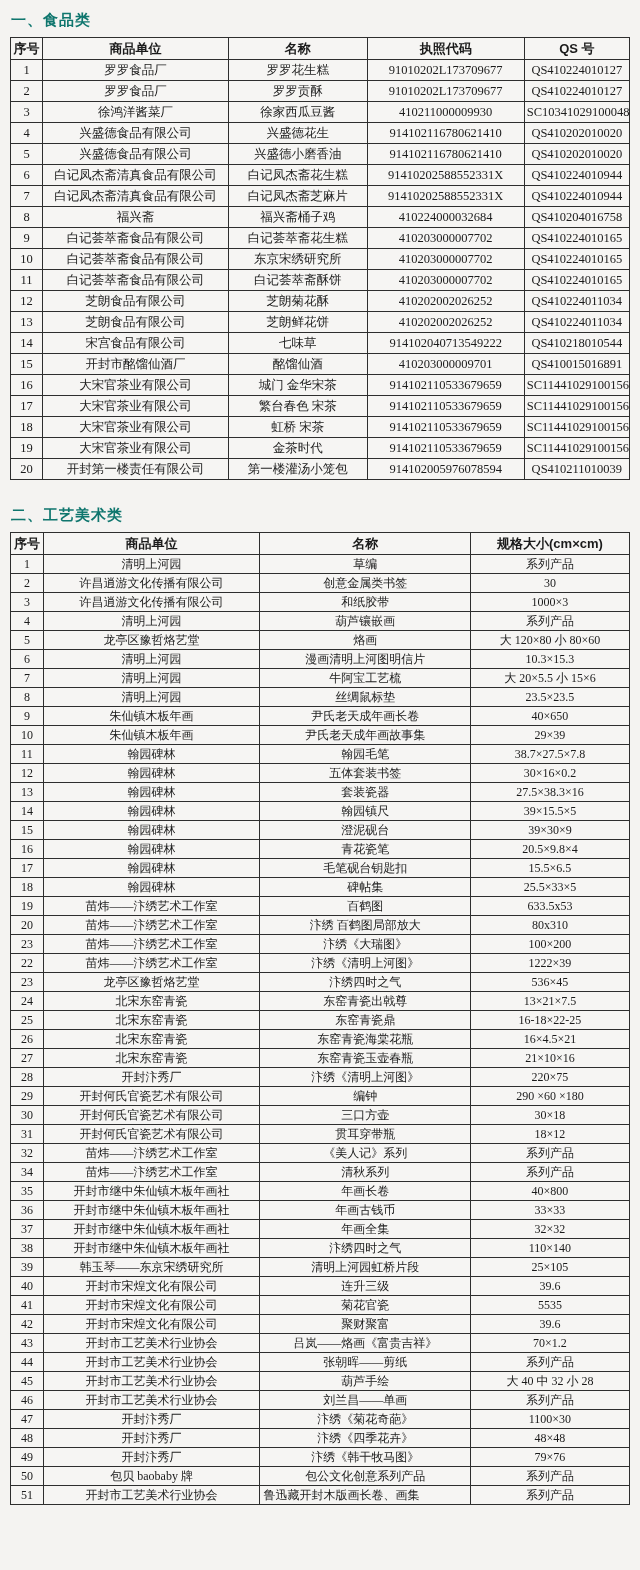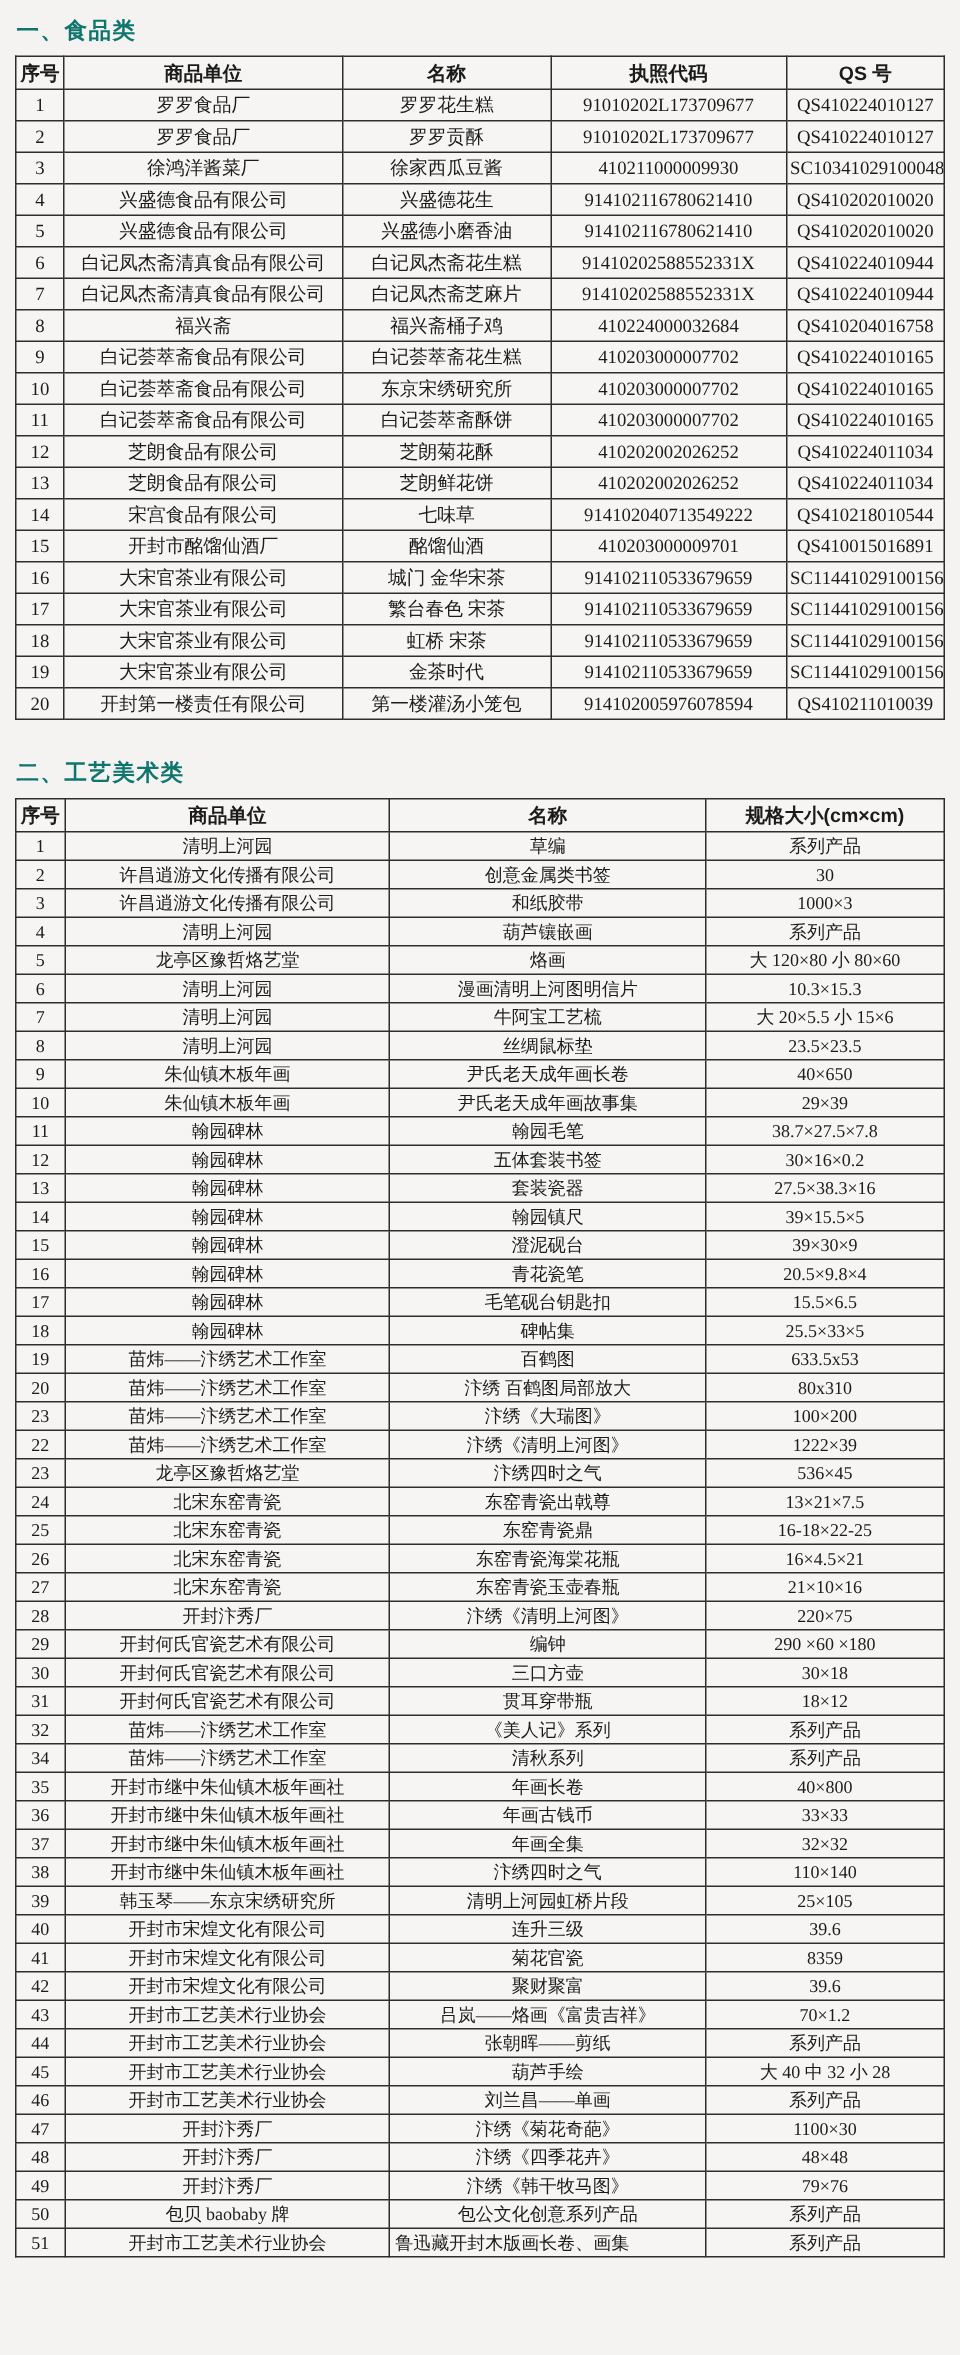--- a/index.html
+++ b/index.html
@@ -479,21 +479,21 @@
           <tr>
             <td>40</td>
             <td>开封市宋煌文化有限公司</td>
             <td>连升三级</td>
             <td>39.6</td>
           </tr>
           <tr>
             <td>41</td>
             <td>开封市宋煌文化有限公司</td>
             <td>菊花官瓷</td>
-            <td>8359</td>
+            <td>5535</td>
           </tr>
           <tr>
             <td>42</td>
             <td>开封市宋煌文化有限公司</td>
             <td>聚财聚富</td>
             <td>39.6</td>
           </tr>
           <tr>
             <td>43</td>
             <td>开封市工艺美术行业协会</td>

